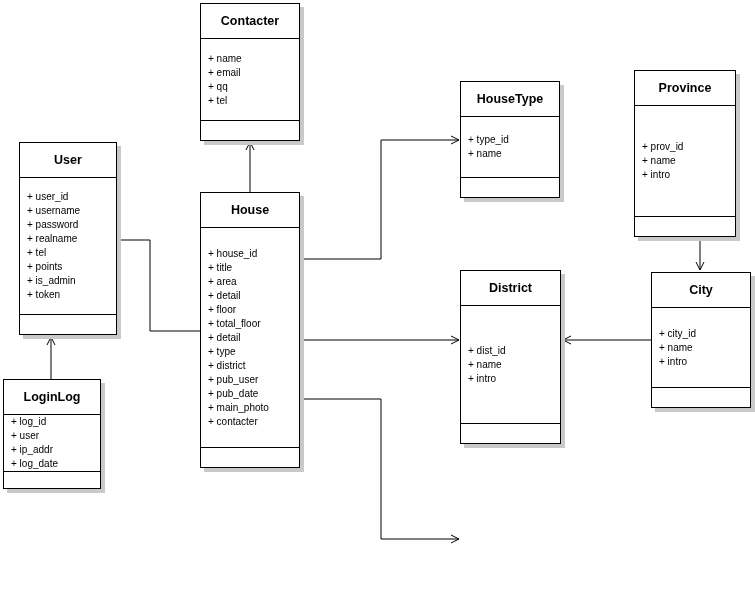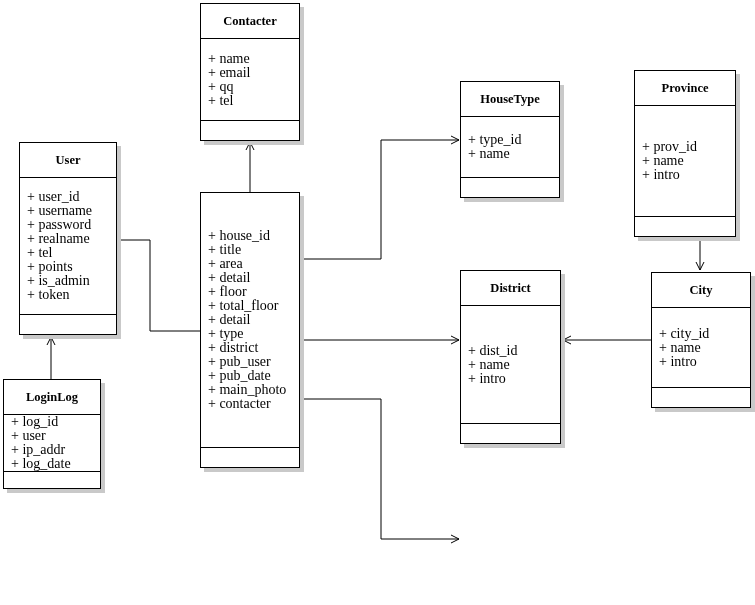--- a/index.html
+++ b/index.html
@@ -7,21 +7,20 @@
     padding: 0;
     background: #ffffff;
     font-family: "Liberation Sans", "DejaVu Sans", sans-serif;
   }
   #canvas {
     position: relative;
     width: 755px;
     height: 605px;
     background: #ffffff;
     overflow: hidden;
-    font-family: Liberation Serif, serif;
   }
   svg.connectors {
     position: absolute;
     left: 0;
     top: 0;
     z-index: 1;
   }
   svg.connectors polyline {
     fill: none;
     stroke: #000000;
@@ -48,21 +47,21 @@
     color: #000000;
   }
   .cls .attrs {
     flex: 1 1 auto;
     border-bottom: 1px solid #000000;
     display: flex;
     flex-direction: column;
     justify-content: center;
     padding-left: 7px;
     padding-right: 2px;
-    font-size: 14px;
+    font-size: 10px;
     color: #000000;
   }
   .cls .attrs .attr-line {
     line-height: 14px;
     white-space: nowrap;
   }
   .cls .methods {
     flex: 0 0 19px;
   }
 </style>
@@ -118,20 +117,21 @@
     <div class="attrs">
         <div class="attr-line">+ log_id</div>
         <div class="attr-line">+ user</div>
         <div class="attr-line">+ ip_addr</div>
         <div class="attr-line">+ log_date</div>
       </div>
     <div class="methods"></div>
   </div>
 
   <div class="cls" style="left:200px; top:192px; width:100px; height:276px">
+    <div class="title">House</div>
     <div class="attrs">
         <div class="attr-line">+ house_id</div>
         <div class="attr-line">+ title</div>
         <div class="attr-line">+ area</div>
         <div class="attr-line">+ detail</div>
         <div class="attr-line">+ floor</div>
         <div class="attr-line">+ total_floor</div>
         <div class="attr-line">+ detail</div>
         <div class="attr-line">+ type</div>
         <div class="attr-line">+ district</div>

